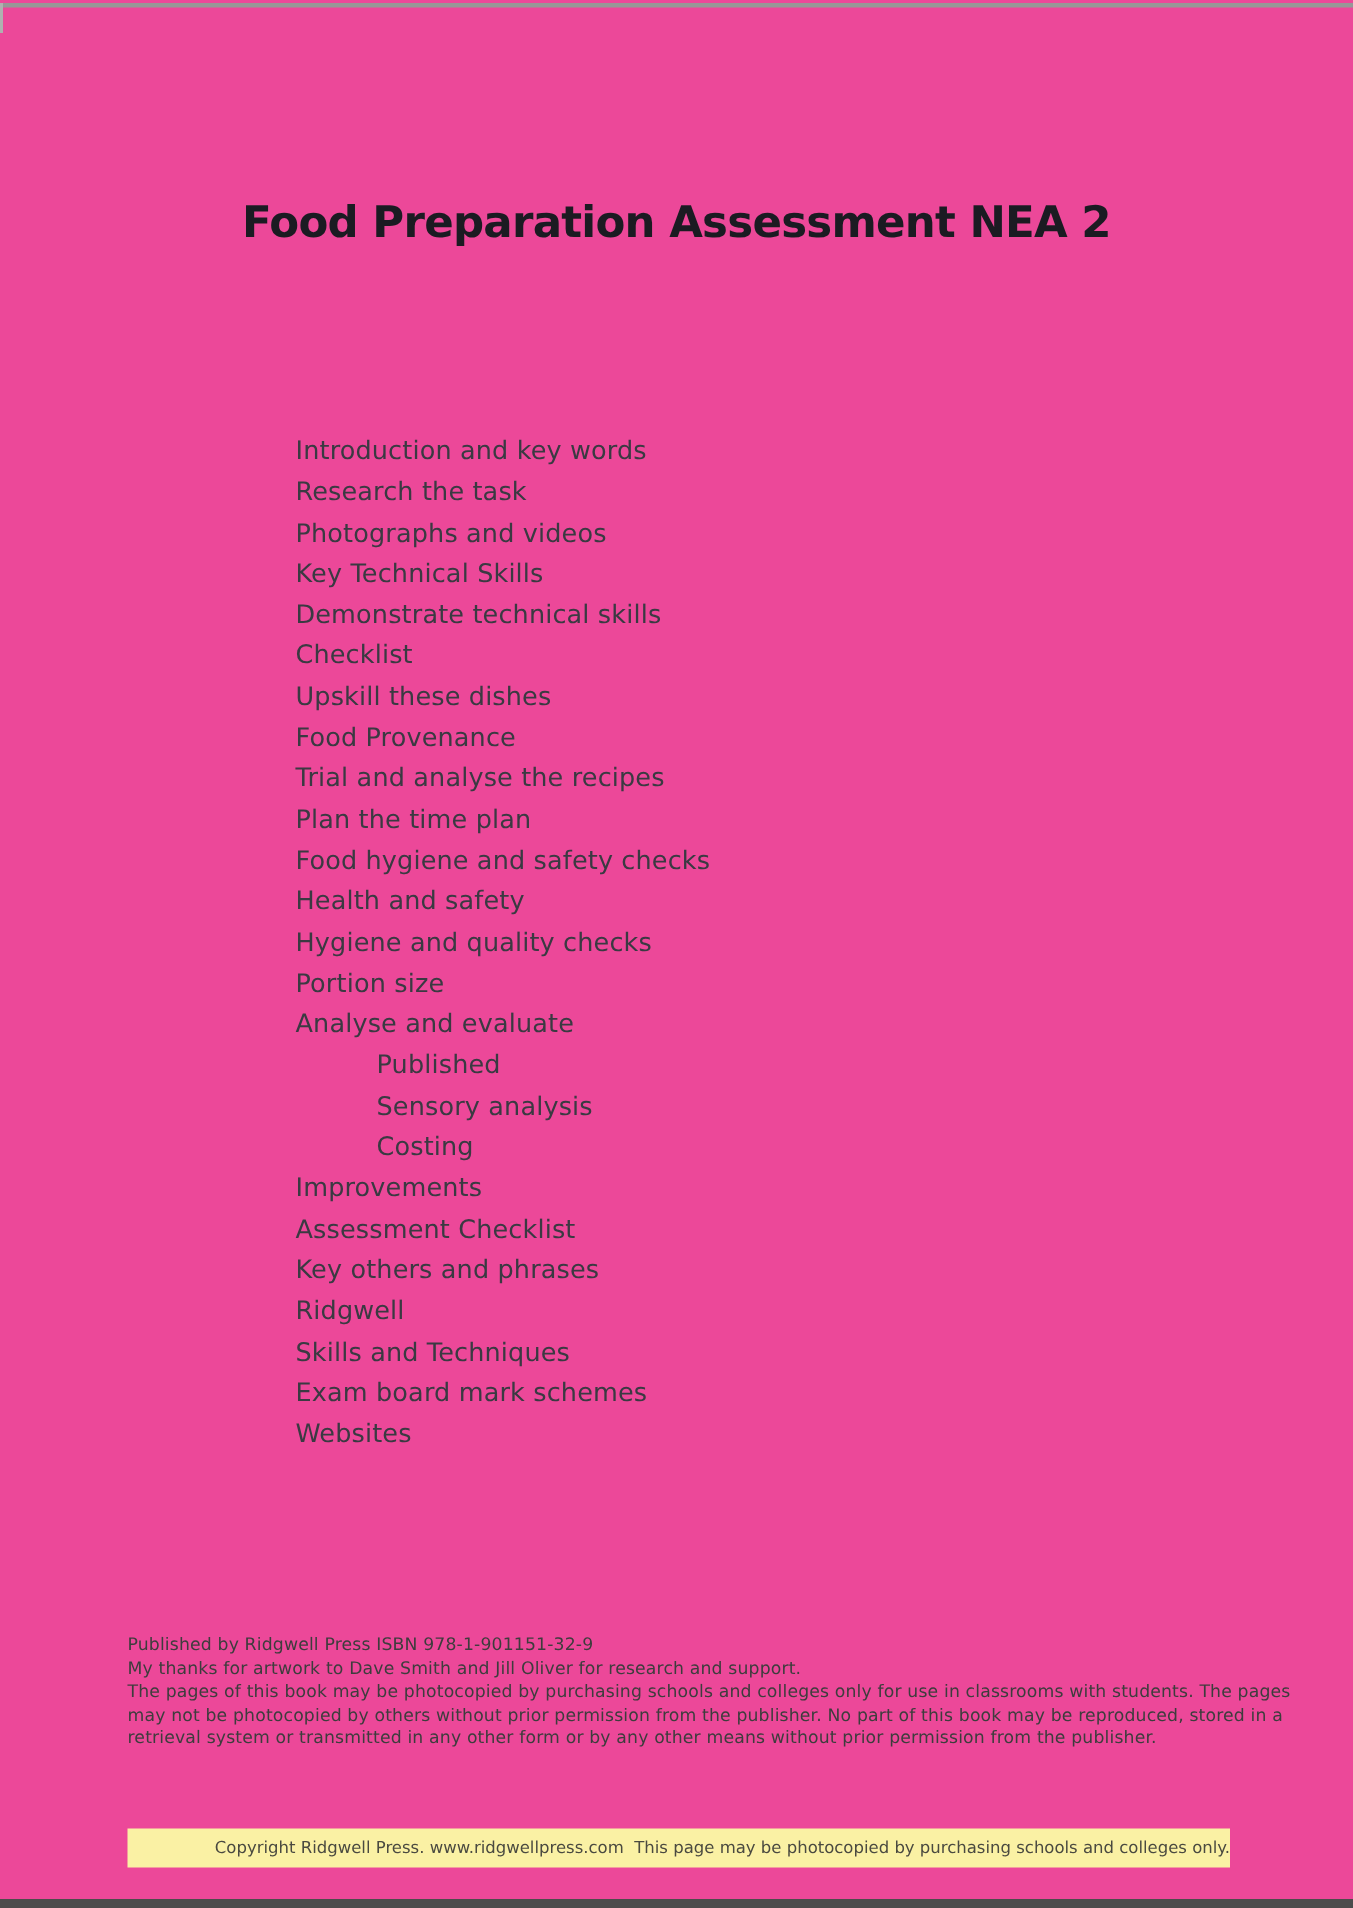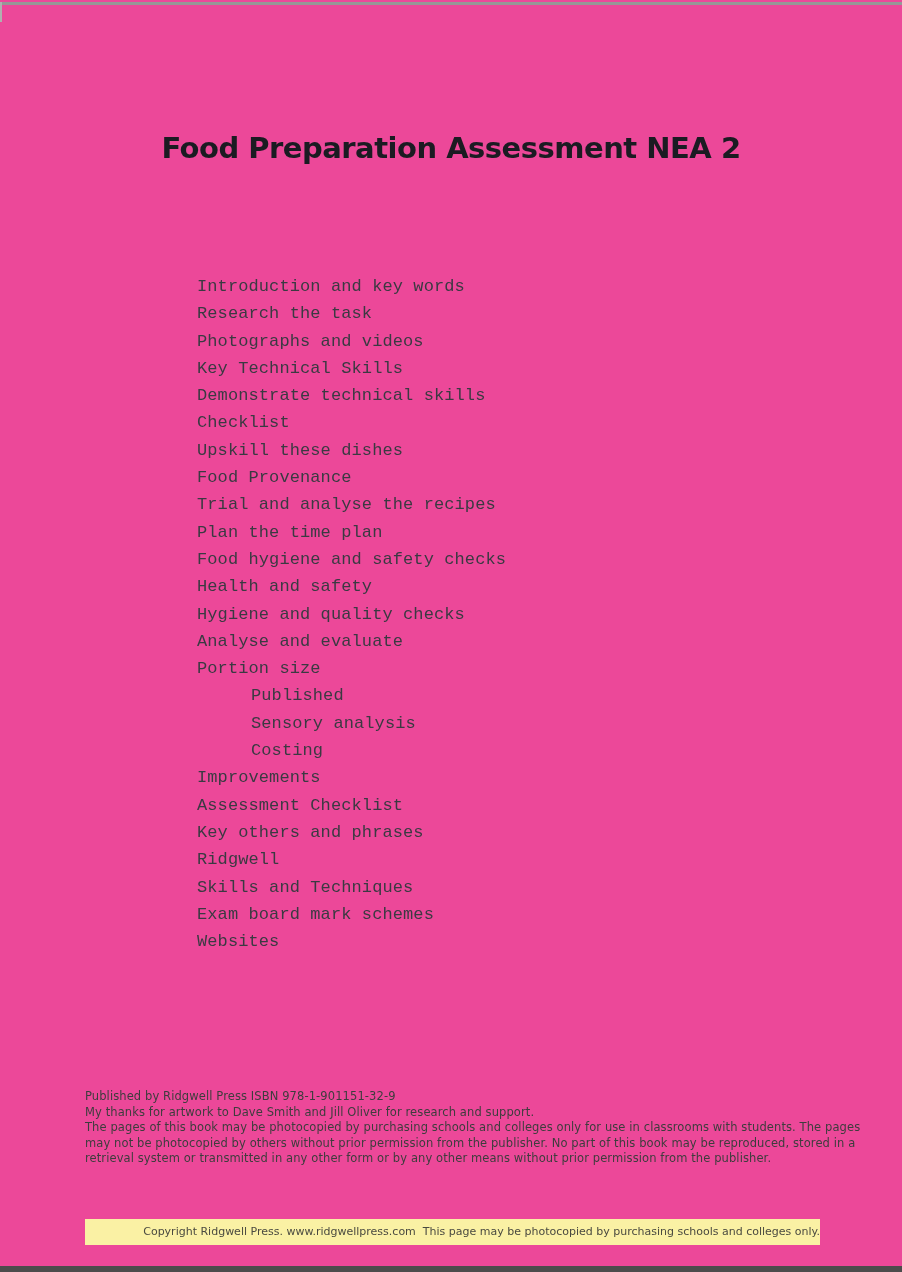--- a/index.html
+++ b/index.html
@@ -51,27 +51,26 @@
     left: 0;
     width: 100%;
     margin: 0;
     text-align: center;
     font-size: 21px;
     font-weight: 400;
     color: #3a3a42;
   }
   .toc {
     position: absolute;
-    top: 273px;
+    top: 288px;
     left: 197px;
     width: 520px;
     font-size: 17px;
     color: #3a3a42;
     letter-spacing: 0.1px;
-    font-family: Liberation Mono, monospace;
   }
   .toc-item {
     line-height: 27.3px;
     height: 27.3px;
     white-space: nowrap;
   }
   .toc-item.indent {
     padding-left: 54px;
   }
   .footer-notes {
@@ -120,22 +119,22 @@
       <div class="toc-item">Key Technical Skills</div>
       <div class="toc-item">Demonstrate technical skills</div>
       <div class="toc-item">Checklist</div>
       <div class="toc-item">Upskill these dishes</div>
       <div class="toc-item">Food Provenance</div>
       <div class="toc-item">Trial and analyse the recipes</div>
       <div class="toc-item">Plan the time plan</div>
       <div class="toc-item">Food hygiene and safety checks</div>
       <div class="toc-item">Health and safety</div>
       <div class="toc-item">Hygiene and quality checks</div>
+      <div class="toc-item">Portion size</div>
       <div class="toc-item">Analyse and evaluate</div>
-      <div class="toc-item">Portion size</div>
       <div class="toc-item indent">Published</div>
       <div class="toc-item indent">Sensory analysis</div>
       <div class="toc-item indent">Costing</div>
       <div class="toc-item">Improvements</div>
       <div class="toc-item">Assessment Checklist</div>
       <div class="toc-item">Key others and phrases</div>
       <div class="toc-item">Ridgwell</div>
       <div class="toc-item">Skills and Techniques</div>
       <div class="toc-item">Exam board mark schemes</div>
       <div class="toc-item">Websites</div>

